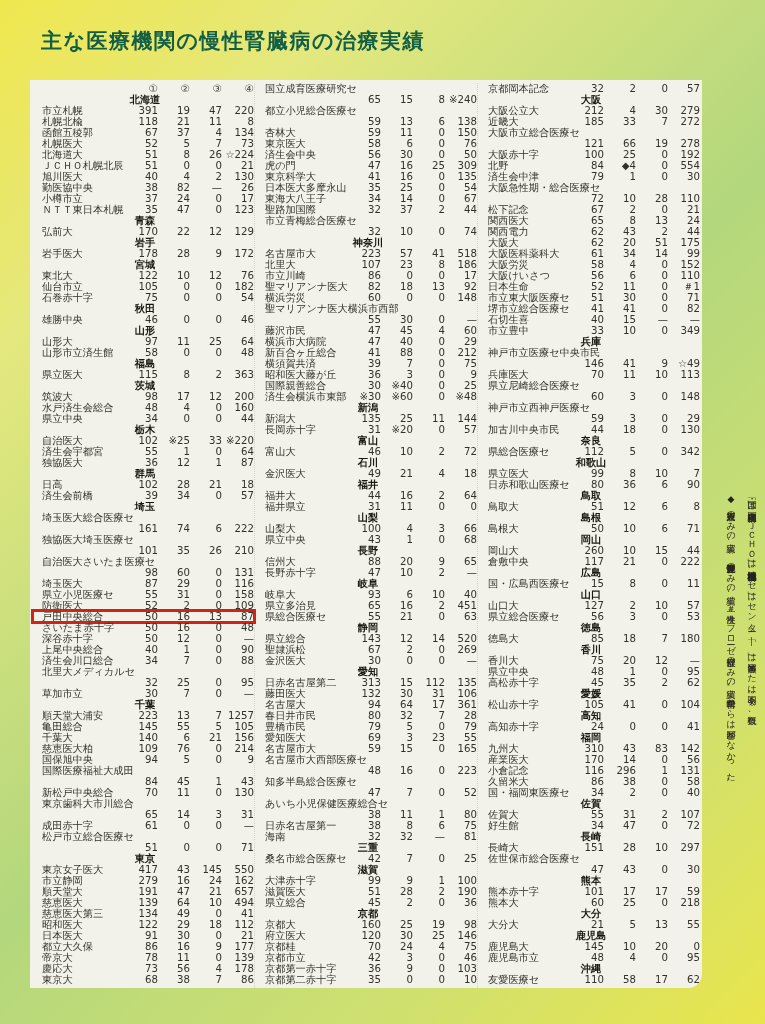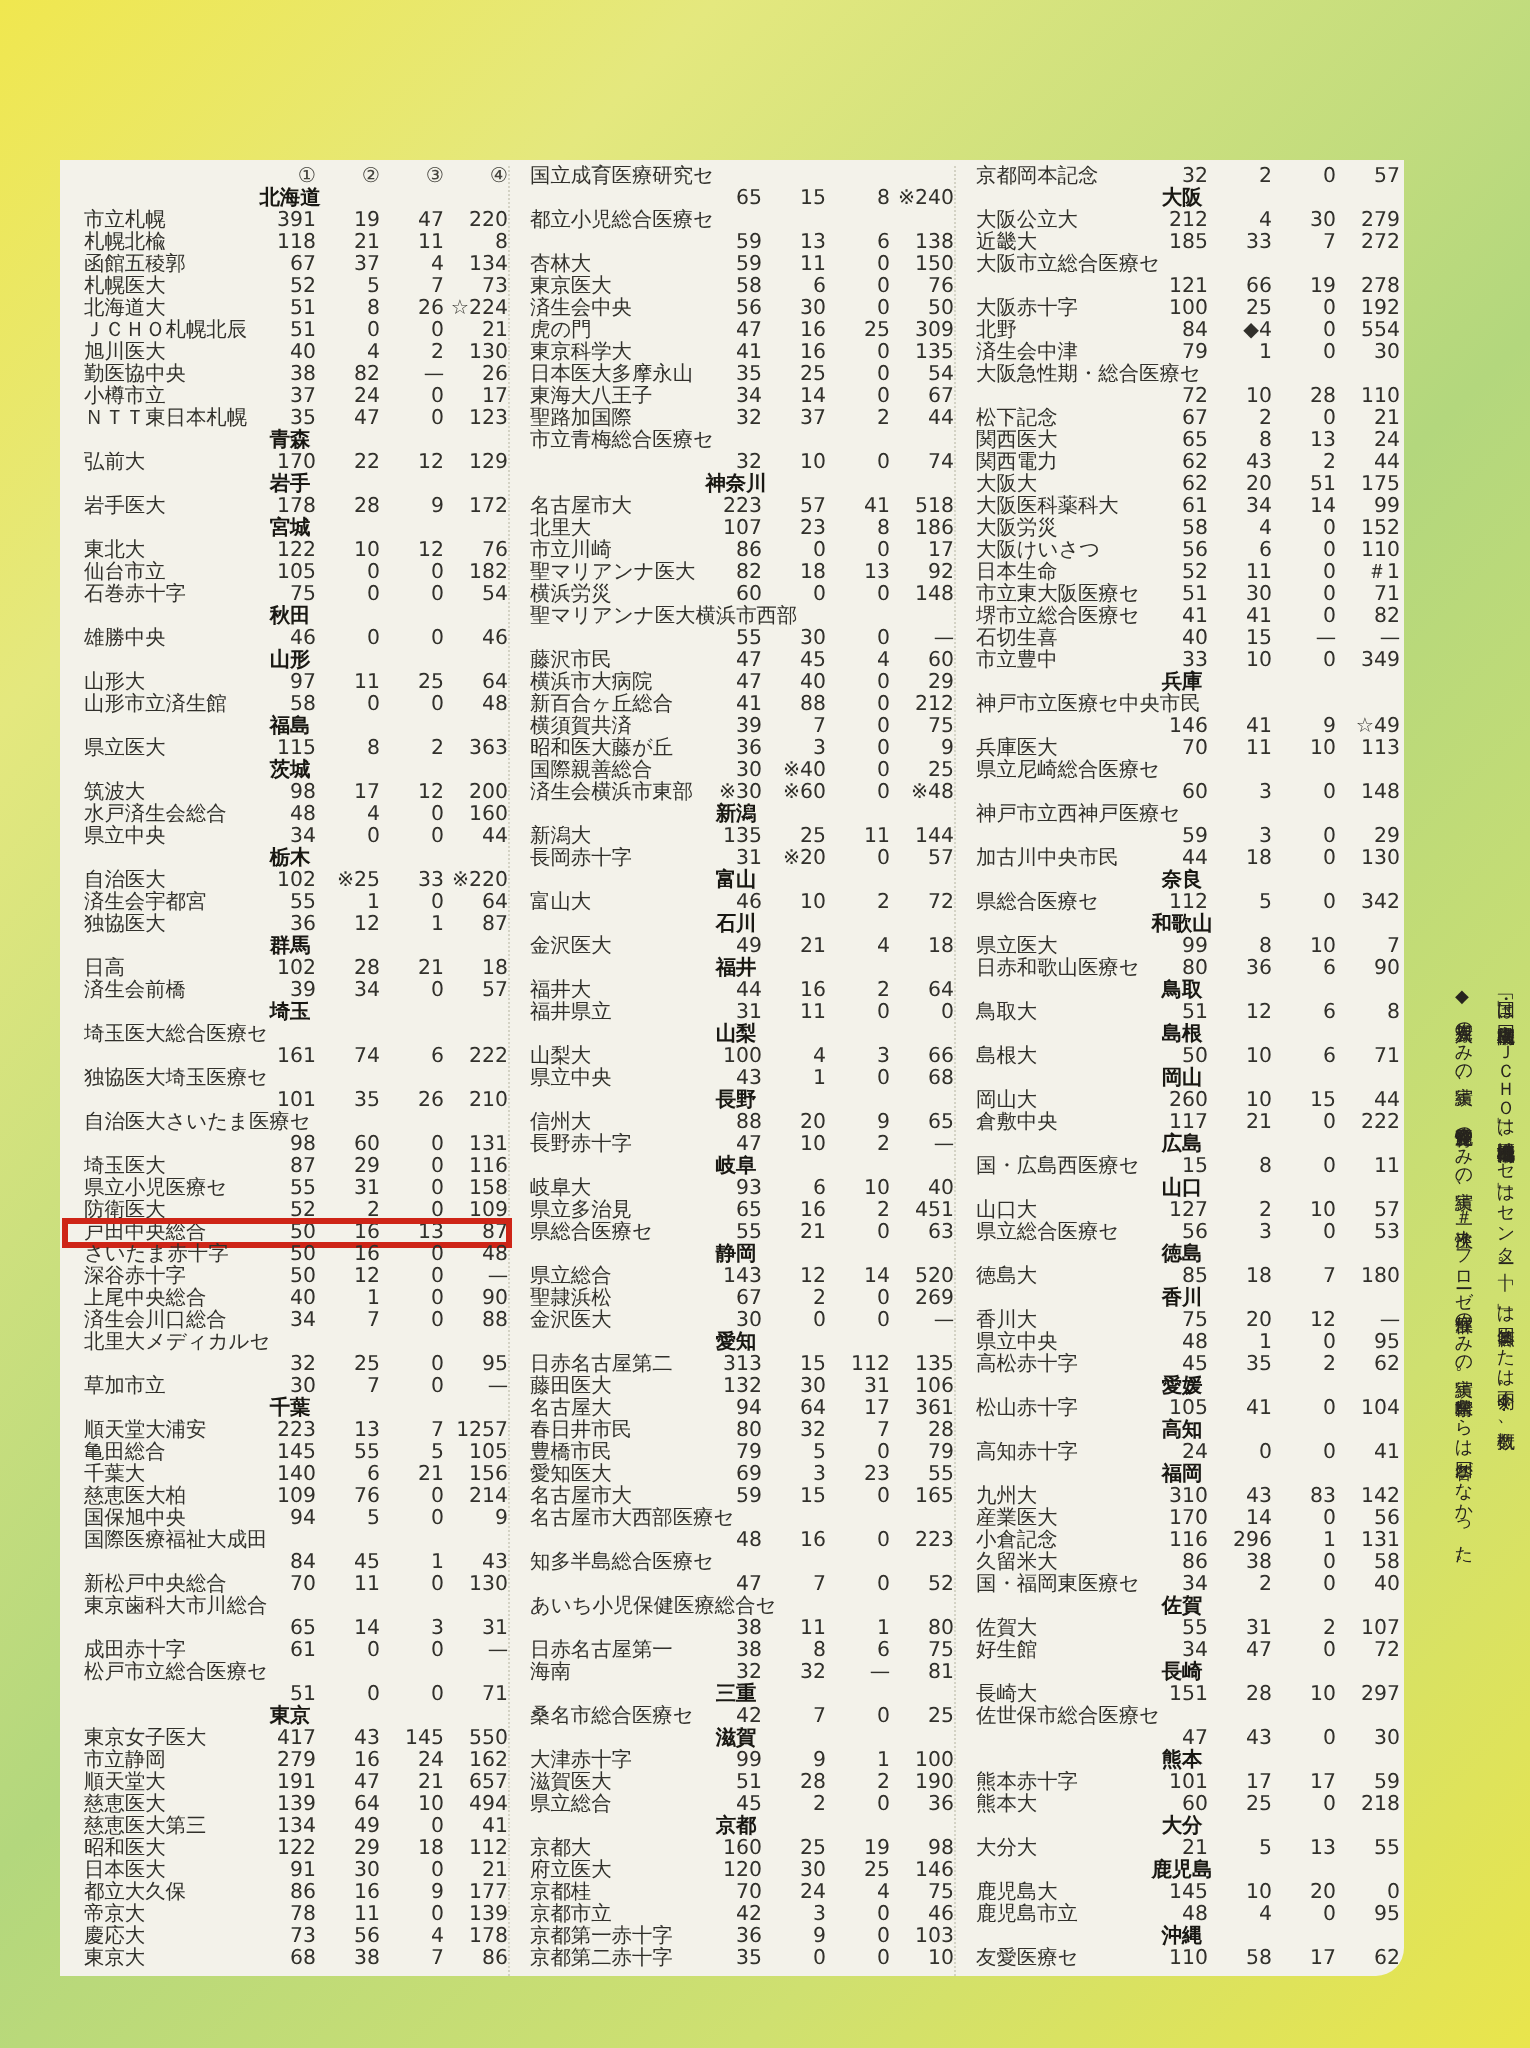--- a/index.html
+++ b/index.html
@@ -27,20 +27,21 @@
   .margin-note { position:absolute; right:7px; top:494px; height:522px;
     writing-mode:vertical-rl; text-orientation:mixed;
     font-size:9px; letter-spacing:0.2px; color:#27241e; }
   .margin-note p { margin:0 0 0 8px; padding:0; }
 </style>
 </head>
 <body>
 
 <div class="page">
   <div class="topbar">
+    <h1 class="title">主な医療機関の慢性腎臓病の治療実績</h1>
     <div class="legend">
     </div>
   </div>
 
   <div class="content">
       <div class="col">
         <div class="row head-row">
           <span class="name"></span>
           <span class="nums">
             <span class="num">①</span>

